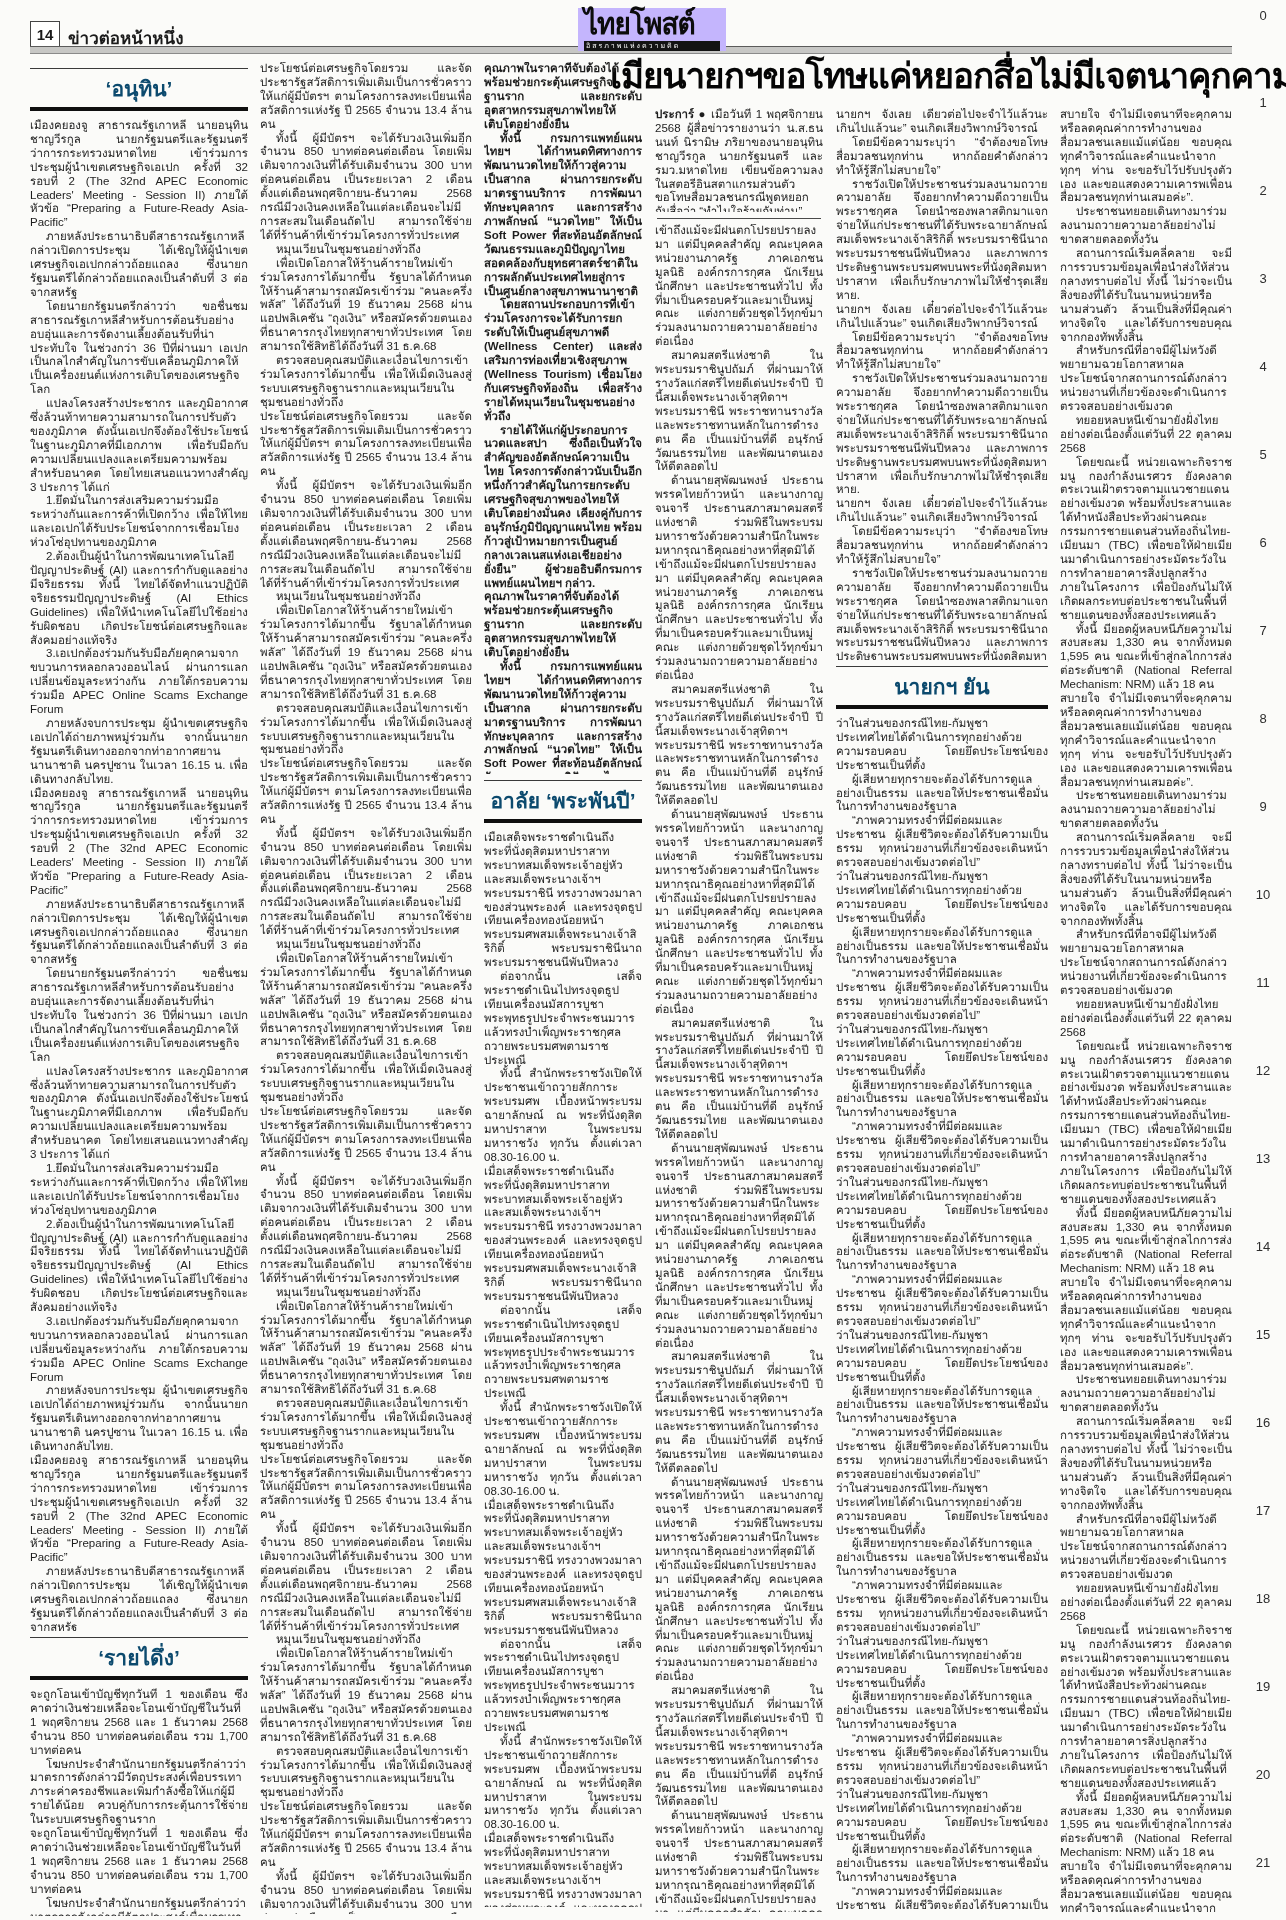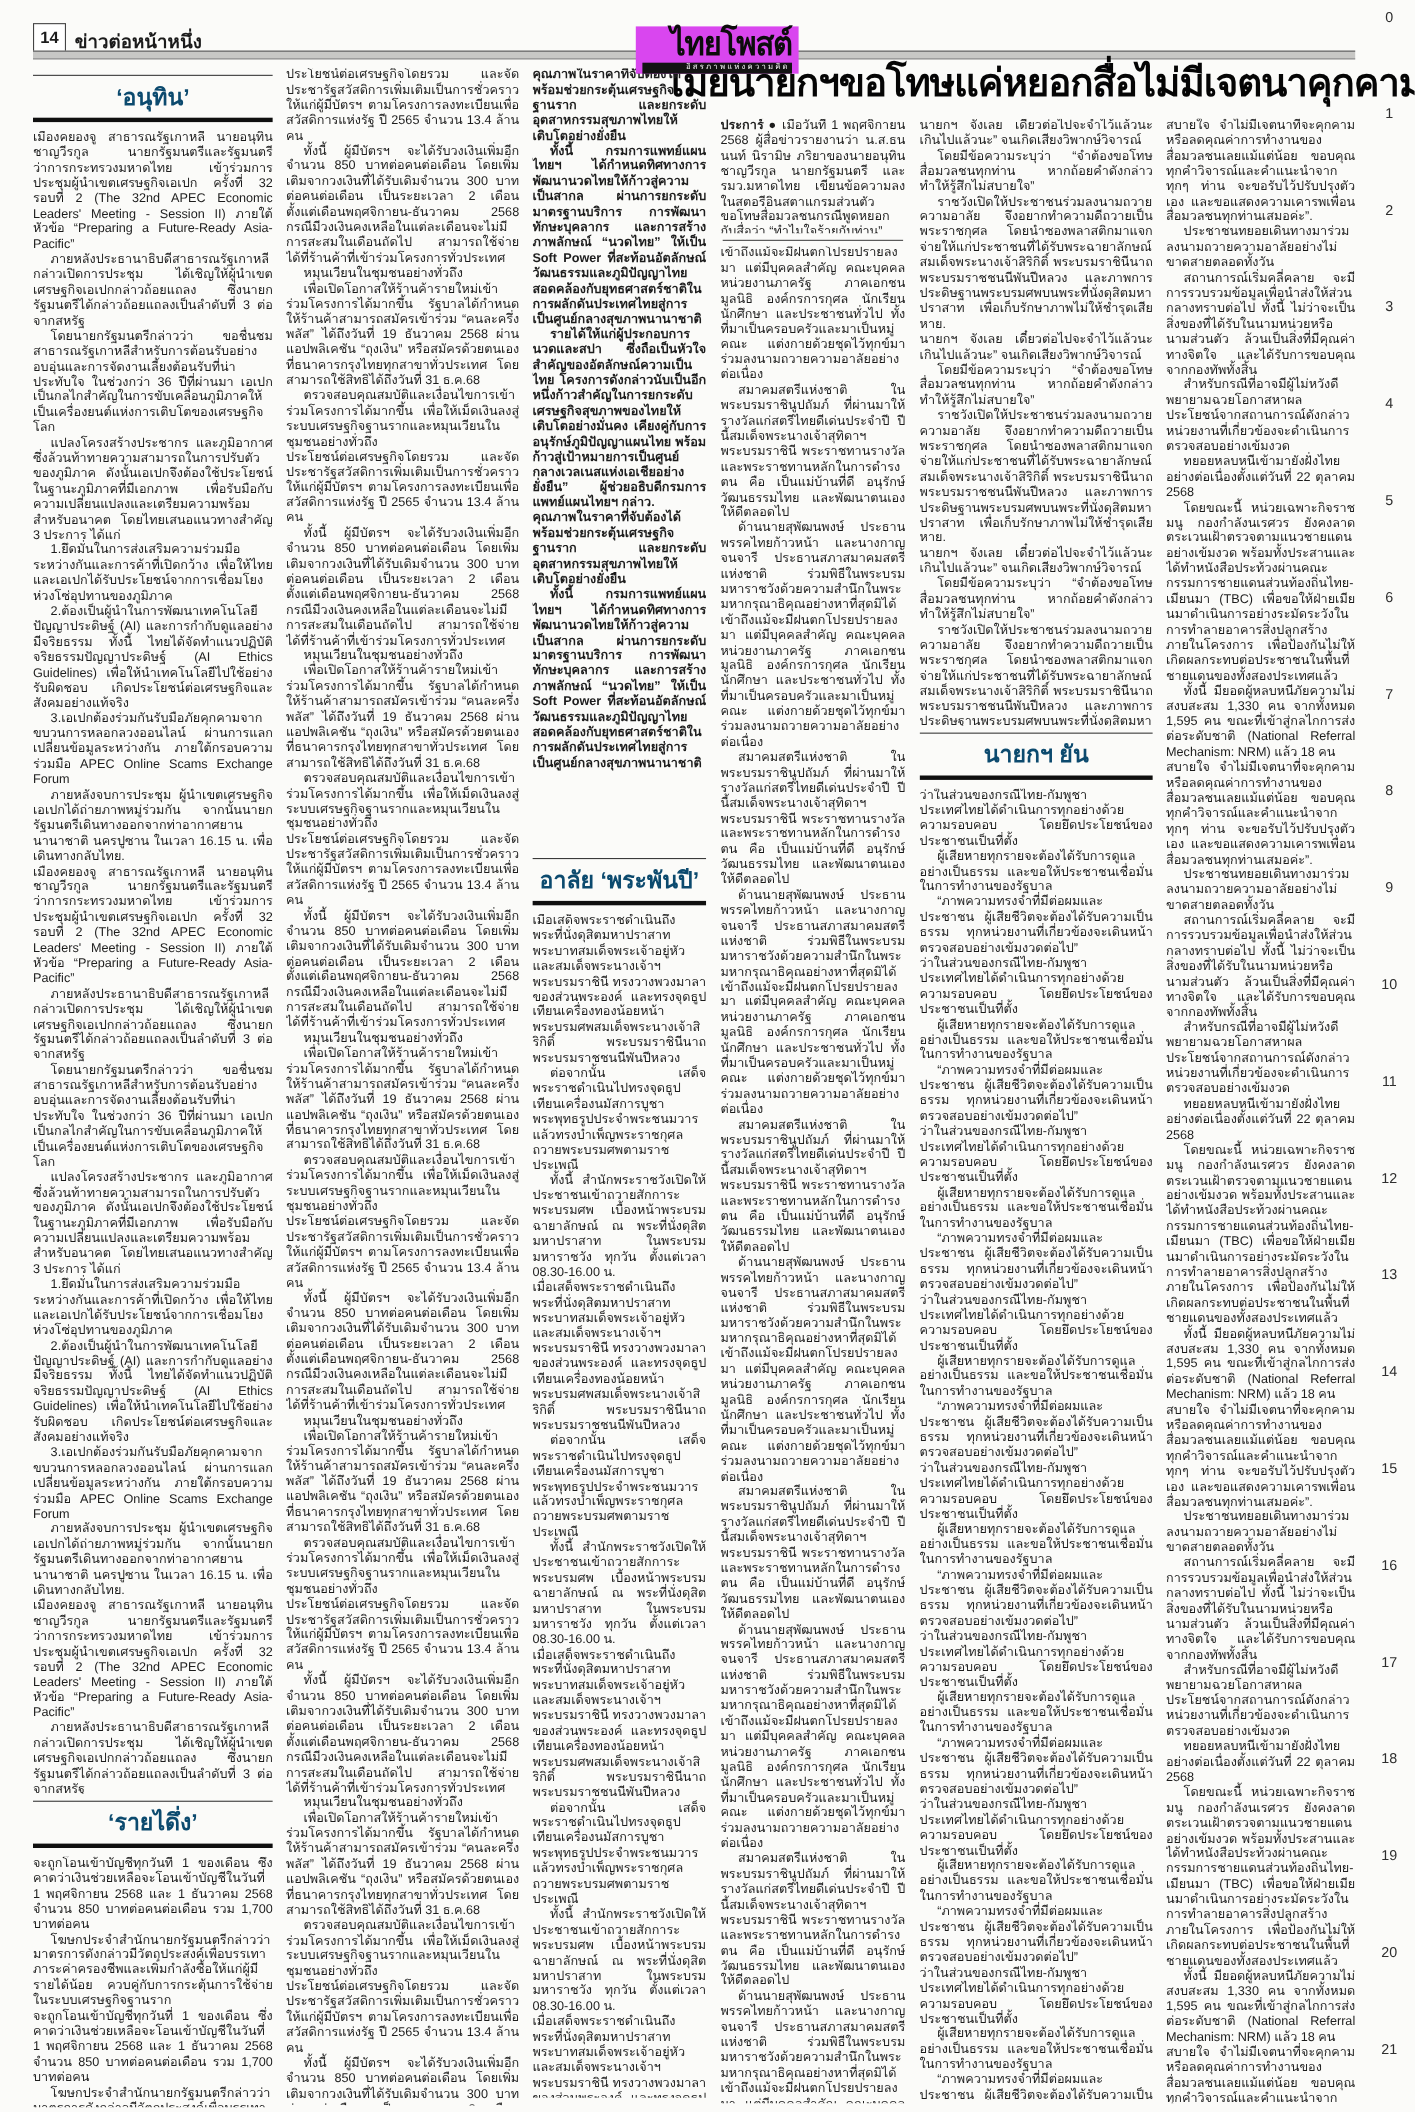--- a/index.html
+++ b/index.html
@@ -17,22 +17,22 @@
   }
   .section-title{
     position:absolute;left:68px;top:24px;
     font-size:17px;font-weight:bold;letter-spacing:0;
   }
   .header-rule{
     position:absolute;left:30px;top:46px;width:1202px;height:6px;
     background:#c7c7c5;border-top:1px solid #5a5a5a;border-bottom:1px solid #8a8a8a;
   }
   .masthead{
-    position:absolute;left:578px;top:24px;width:136px;text-align:right;z-index:5;
-    background:#d946ef;padding:0 6px;
+    position:absolute;left:578px;top:8px;width:136px;text-align:left;z-index:5;
+    background:#c4b5fd;padding:0 6px;
   }
   .masthead-title{
     font-size:28px;font-weight:bold;letter-spacing:-1px;line-height:32px;
     transform:scaleY(1.08);color:#0c0c0c;
   }
   .masthead-tagline{
     display:block;background:#131313;color:#fff;
     font-size:7px;line-height:10px;letter-spacing:2px;margin-top:1px;padding:0 2px;
     white-space:nowrap;overflow:hidden;
   }
@@ -143,20 +143,21 @@
         <p class="para">เพื่อเปิดโอกาสให้ร้านค้ารายใหม่เข้าร่วมโครงการได้มากขึ้น รัฐบาลได้กำหนดให้ร้านค้าสามารถสมัครเข้าร่วม “คนละครึ่งพลัส” ได้ถึงวันที่ 19 ธันวาคม 2568 ผ่านแอปพลิเคชัน “ถุงเงิน” หรือสมัครด้วยตนเองที่ธนาคารกรุงไทยทุกสาขาทั่วประเทศ โดยสามารถใช้สิทธิได้ถึงวันที่ 31 ธ.ค.68</p>
         <p class="para">ตรวจสอบคุณสมบัติและเงื่อนไขการเข้าร่วมโครงการได้มากขึ้น เพื่อให้เม็ดเงินลงสู่ระบบเศรษฐกิจฐานรากและหมุนเวียนในชุมชนอย่างทั่วถึง</p>
         <p class="para noindent">ประโยชน์ต่อเศรษฐกิจโดยรวม และจัดประชารัฐสวัสดิการเพิ่มเติมเป็นการชั่วคราวให้แก่ผู้มีบัตรฯ ตามโครงการลงทะเบียนเพื่อสวัสดิการแห่งรัฐ ปี 2565 จำนวน 13.4 ล้านคน</p>
         <p class="para">ทั้งนี้ ผู้มีบัตรฯ จะได้รับวงเงินเพิ่มอีกจำนวน 850 บาทต่อคนต่อเดือน โดยเพิ่มเติมจากวงเงินที่ได้รับเดิมจำนวน 300 บาทต่อคนต่อเดือน เป็นระยะเวลา 2 เดือน ตั้งแต่เดือนพฤศจิกายน-ธันวาคม 2568 กรณีมีวงเงินคงเหลือในแต่ละเดือนจะไม่มีการสะสมในเดือนถัดไป สามารถใช้จ่ายได้ที่ร้านค้าที่เข้าร่วมโครงการทั่วประเทศ</p>
       </div>
     </div>
   <div class="col" style="left: 484px; top: 62px; width: 158px; height: 1854px;">
       <div class="textblock" style="height: 712px; font-weight: bold;">
         <p class="para noindent">คุณภาพในราคาที่จับต้องได้ พร้อมช่วยกระตุ้นเศรษฐกิจฐานราก และยกระดับอุตสาหกรรมสุขภาพไทยให้เติบโตอย่างยั่งยืน</p>
         <p class="para">ทั้งนี้ กรมการแพทย์แผนไทยฯ ได้กำหนดทิศทางการพัฒนานวดไทยให้ก้าวสู่ความเป็นสากล ผ่านการยกระดับมาตรฐานบริการ การพัฒนาทักษะบุคลากร และการสร้างภาพลักษณ์ “นวดไทย” ให้เป็น Soft Power ที่สะท้อนอัตลักษณ์วัฒนธรรมและภูมิปัญญาไทย สอดคล้องกับยุทธศาสตร์ชาติในการผลักดันประเทศไทยสู่การเป็นศูนย์กลางสุขภาพนานาชาติ</p>
+        <p class="para">โดยสถานประกอบการที่เข้าร่วมโครงการจะได้รับการยกระดับให้เป็นศูนย์สุขภาพดี (Wellness Center) และส่งเสริมการท่องเที่ยวเชิงสุขภาพ (Wellness Tourism) เชื่อมโยงกับเศรษฐกิจท้องถิ่น เพื่อสร้างรายได้หมุนเวียนในชุมชนอย่างทั่วถึง</p>
         <p class="para">รายได้ให้แก่ผู้ประกอบการนวดและสปา ซึ่งถือเป็นหัวใจสำคัญของอัตลักษณ์ความเป็นไทย โครงการดังกล่าวนับเป็นอีกหนึ่งก้าวสำคัญในการยกระดับเศรษฐกิจสุขภาพของไทยให้เติบโตอย่างมั่นคง เคียงคู่กับการอนุรักษ์ภูมิปัญญาแผนไทย พร้อมก้าวสู่เป้าหมายการเป็นศูนย์กลางเวลเนสแห่งเอเชียอย่างยั่งยืน” ผู้ช่วยอธิบดีกรมการแพทย์แผนไทยฯ กล่าว.</p>
         <p class="para noindent">คุณภาพในราคาที่จับต้องได้ พร้อมช่วยกระตุ้นเศรษฐกิจฐานราก และยกระดับอุตสาหกรรมสุขภาพไทยให้เติบโตอย่างยั่งยืน</p>
         <p class="para">ทั้งนี้ กรมการแพทย์แผนไทยฯ ได้กำหนดทิศทางการพัฒนานวดไทยให้ก้าวสู่ความเป็นสากล ผ่านการยกระดับมาตรฐานบริการ การพัฒนาทักษะบุคลากร และการสร้างภาพลักษณ์ “นวดไทย” ให้เป็น Soft Power ที่สะท้อนอัตลักษณ์วัฒนธรรมและภูมิปัญญาไทย สอดคล้องกับยุทธศาสตร์ชาติในการผลักดันประเทศไทยสู่การเป็นศูนย์กลางสุขภาพนานาชาติ</p>
       </div>
       <div class="sec-head">อาลัย ‘พระพันปี’</div>
       <div class="textblock" style="height: 1076px;">
         <p class="para noindent">เมื่อเสด็จพระราชดำเนินถึงพระที่นั่งดุสิตมหาปราสาท พระบาทสมเด็จพระเจ้าอยู่หัว และสมเด็จพระนางเจ้าฯ พระบรมราชินี ทรงวางพวงมาลาของส่วนพระองค์ และทรงจุดธูปเทียนเครื่องทองน้อยหน้าพระบรมศพสมเด็จพระนางเจ้าสิริกิติ์ พระบรมราชินีนาถ พระบรมราชชนนีพันปีหลวง</p>
         <p class="para">ต่อจากนั้น เสด็จพระราชดำเนินไปทรงจุดธูปเทียนเครื่องนมัสการบูชาพระพุทธรูปประจำพระชนมวาร แล้วทรงบำเพ็ญพระราชกุศลถวายพระบรมศพตามราชประเพณี</p>
         <p class="para">ทั้งนี้ สำนักพระราชวังเปิดให้ประชาชนเข้าถวายสักการะพระบรมศพ เบื้องหน้าพระบรมฉายาลักษณ์ ณ พระที่นั่งดุสิตมหาปราสาท ในพระบรมมหาราชวัง ทุกวัน ตั้งแต่เวลา 08.30-16.00 น.</p>
         <p class="para noindent">เมื่อเสด็จพระราชดำเนินถึงพระที่นั่งดุสิตมหาปราสาท พระบาทสมเด็จพระเจ้าอยู่หัว และสมเด็จพระนางเจ้าฯ พระบรมราชินี ทรงวางพวงมาลาของส่วนพระองค์ และทรงจุดธูปเทียนเครื่องทองน้อยหน้าพระบรมศพสมเด็จพระนางเจ้าสิริกิติ์ พระบรมราชินีนาถ พระบรมราชชนนีพันปีหลวง</p>

